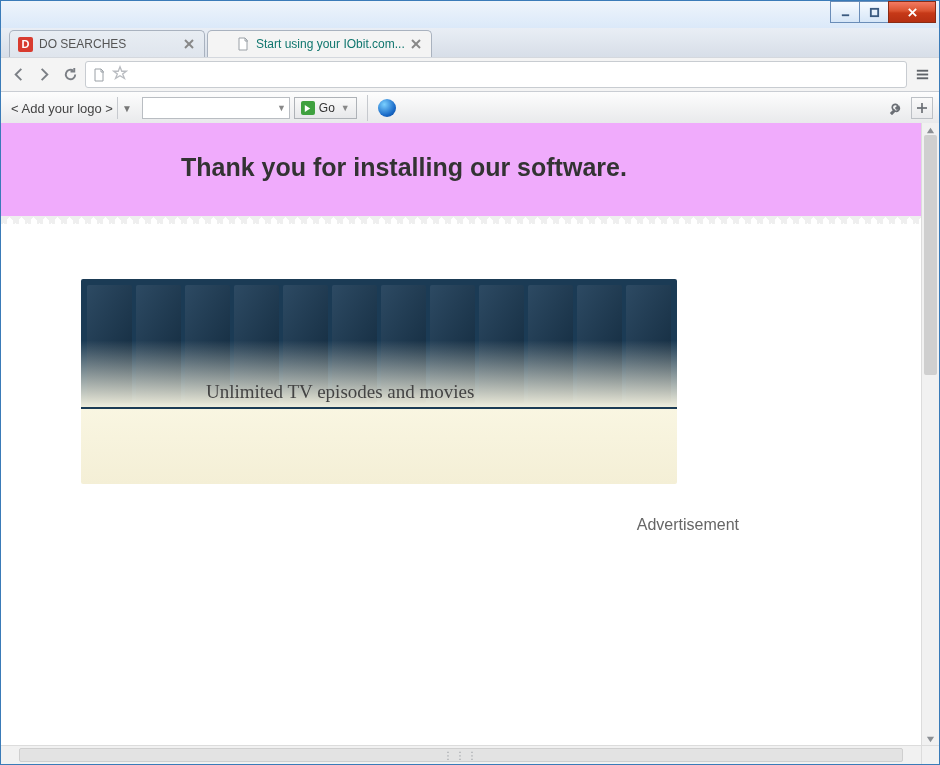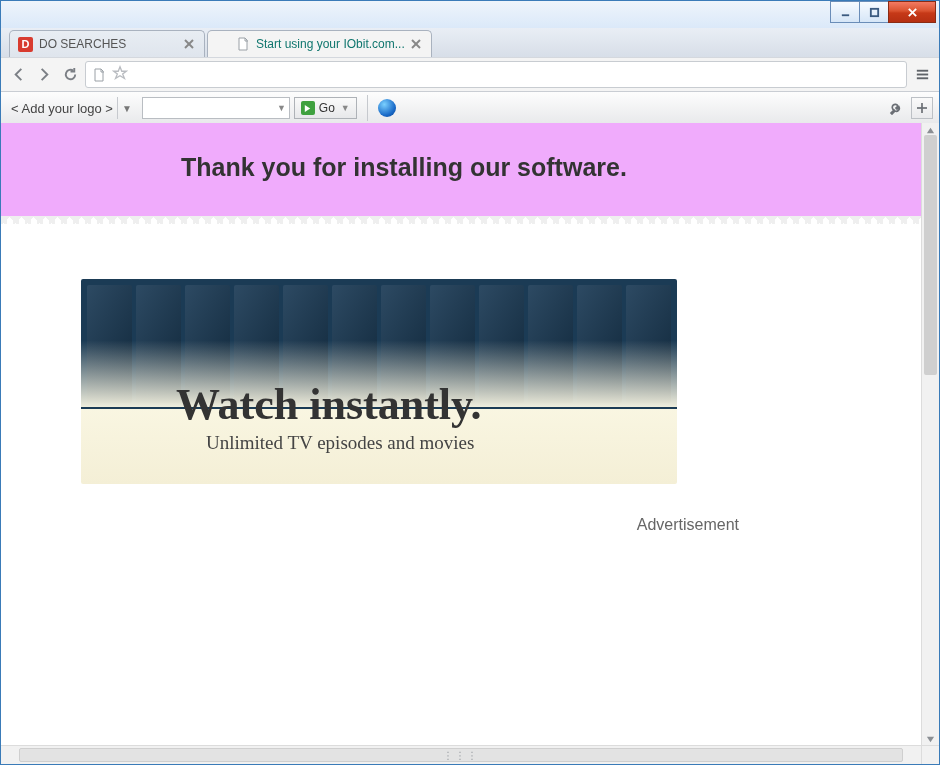--- a/index.html
+++ b/index.html
@@ -230,21 +230,20 @@
             <div class="thumb"></div>
             <div class="thumb"></div>
             <div class="thumb"></div>
             <div class="thumb"></div>
             <div class="thumb"></div>
             <div class="thumb"></div>
             <div class="thumb"></div>
           </div>
           <div id="fade"></div>
           <div id="adtext">
-            <h2>Watch instantly.</h2>
             <div class="sub">Unlimited TV episodes and movies</div>
           </div>
         </div>
         <div id="adlabel">Advertisement</div>
       </div>
 
     </div>
 
     <div id="vscroll">
       <div class="arrow" style="top:0">

